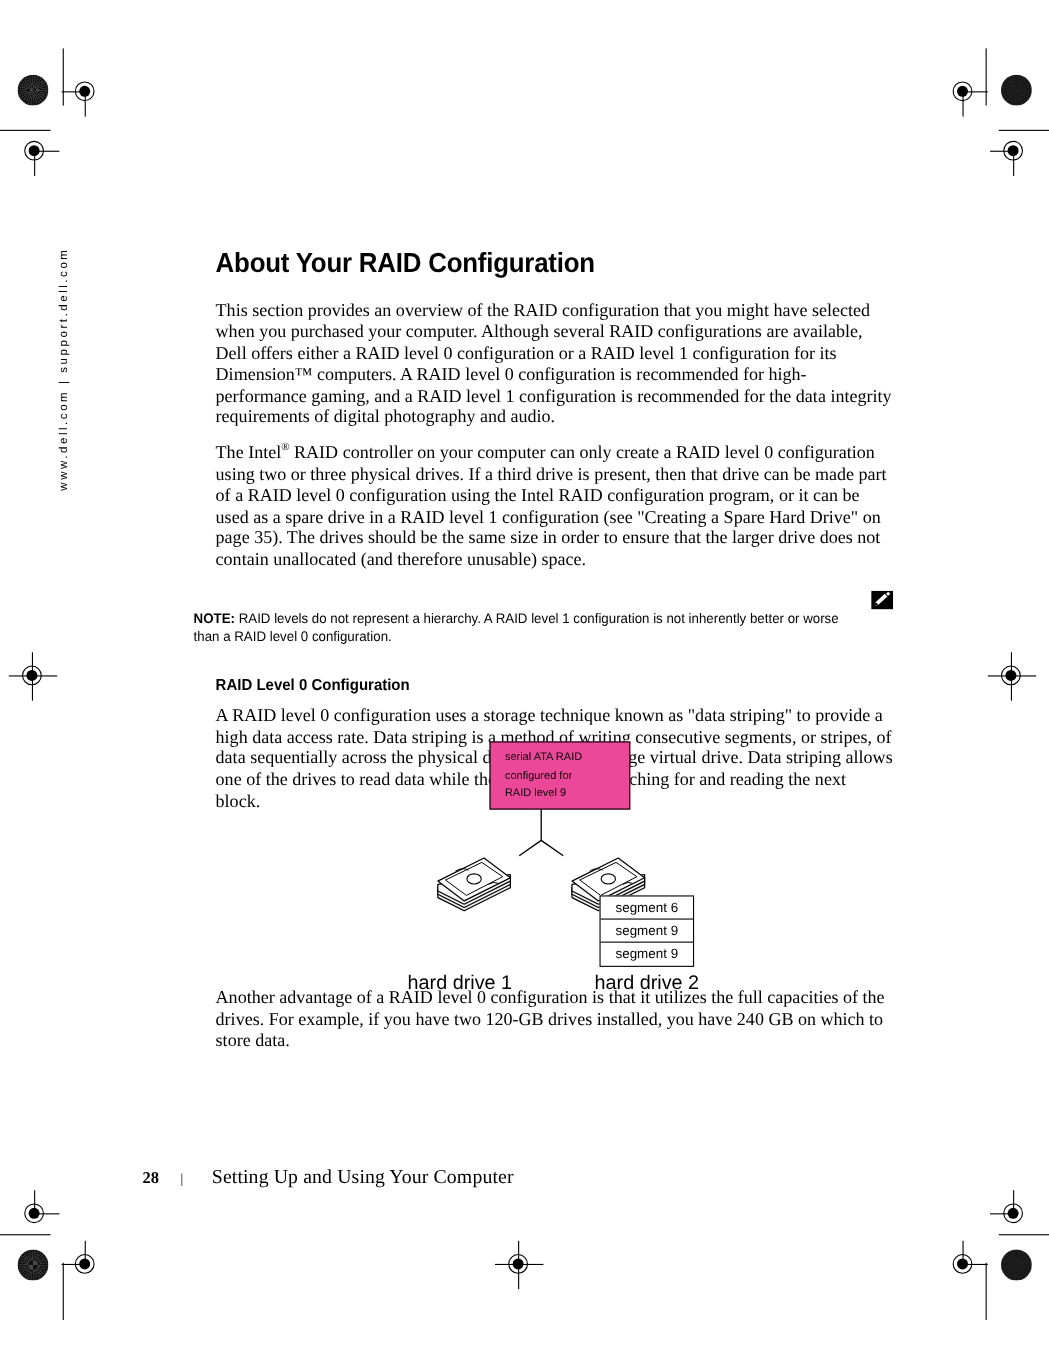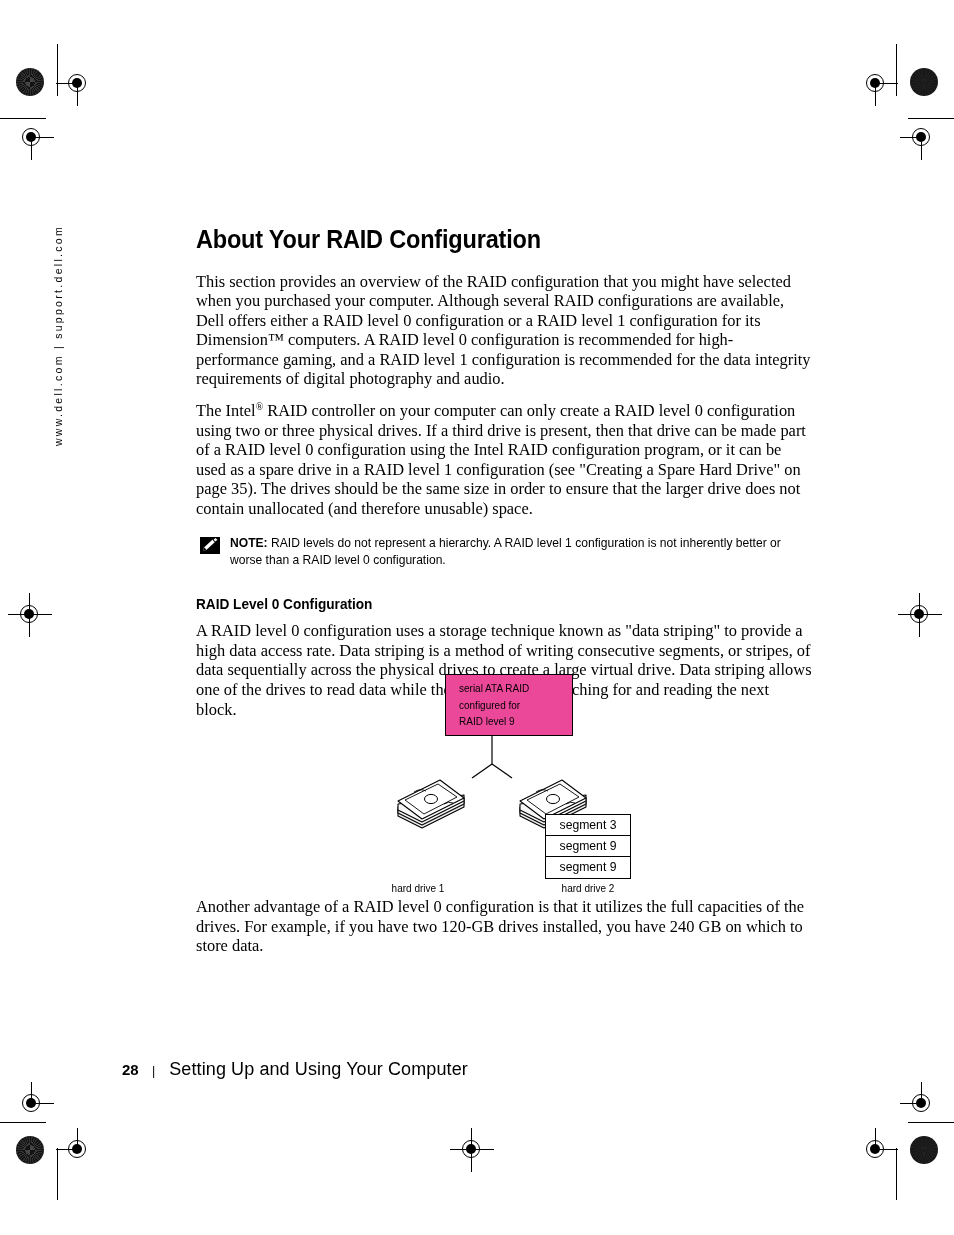--- a/index.html
+++ b/index.html
@@ -140,24 +140,24 @@
   }
   p.body sup {
     font-size: 10px;
     vertical-align: super;
     line-height: 0;
   }
 
   
   .note {
     display: flex;
-    align-items: flex-start;
-    gap: 10px;
+    align-items: flex-end;
     margin: 16px 0 0 4px;
     width: 612px;
+    flex-direction: column;
   }
   .note-icon {
     width: 20px;
     height: 17px;
     flex: 0 0 auto;
     margin-top: 2px;
   }
   .note-text {
     font-family: "Liberation Sans", sans-serif;
     font-size: 12.6px;
@@ -206,34 +206,35 @@
     font-size: 12.2px;
     border-bottom: 1.3px solid #000;
     box-sizing: border-box;
   }
   .seg-cell:last-child { border-bottom: none; }
   .drive-label {
     position: absolute;
     top: 215px;
     width: 110px;
     text-align: center;
-    font-size: 10px;
+    font-size: 18px;
   }
   .drive-label.left  { left: 3px; }
   .drive-label.right { left: 173px; }
 
   
   .footer {
     position: absolute;
     left: 122px;
     top: 1059px;
     display: flex;
     align-items: baseline;
-    gap: 0;
-    font-family: Liberation Sans, sans-serif;
+    gap: 12px;
+    font-family: Liberation Serif, serif;
+    text-align: center;
   }
   .footer .pgnum {
     font-size: 15px;
     font-weight: bold;
     min-width: 30px;
   }
   .footer .sep {
     font-size: 12.5px;
     padding: 0 14px 0 0;
     color: #000;
@@ -396,21 +397,21 @@
       <path d="M160 71 L184 89 L226 68 L202 50 Z" fill="#ffffff"></path>
       <path d="M167 70 L186 84 L219 67 L200 54 Z" fill="none" stroke-width="0.9"></path>
       <ellipse cx="193" cy="69" rx="6.5" ry="4.6" fill="#ffffff" stroke-width="1"></ellipse>
       <path d="M176 62 Q182 58 188 61" fill="none" stroke-width="0.9"></path>
       <path d="M206 74 Q211 71 215 73" fill="none" stroke-width="0.9"></path>
     </g>
   </svg>
 
 
   <div class="seg-table right">
-    <div class="seg-cell">segment 3</div>
+    <div class="seg-cell">segment 6</div>
     <div class="seg-cell">segment 9</div>
     <div class="seg-cell">segment 9</div>
   </div>
 
   <div class="drive-label left">hard drive 1</div>
   <div class="drive-label right">hard drive 2</div>
 
 </div>
 
 <div style="position:absolute; left:196px; top:897px; width:616px;">

